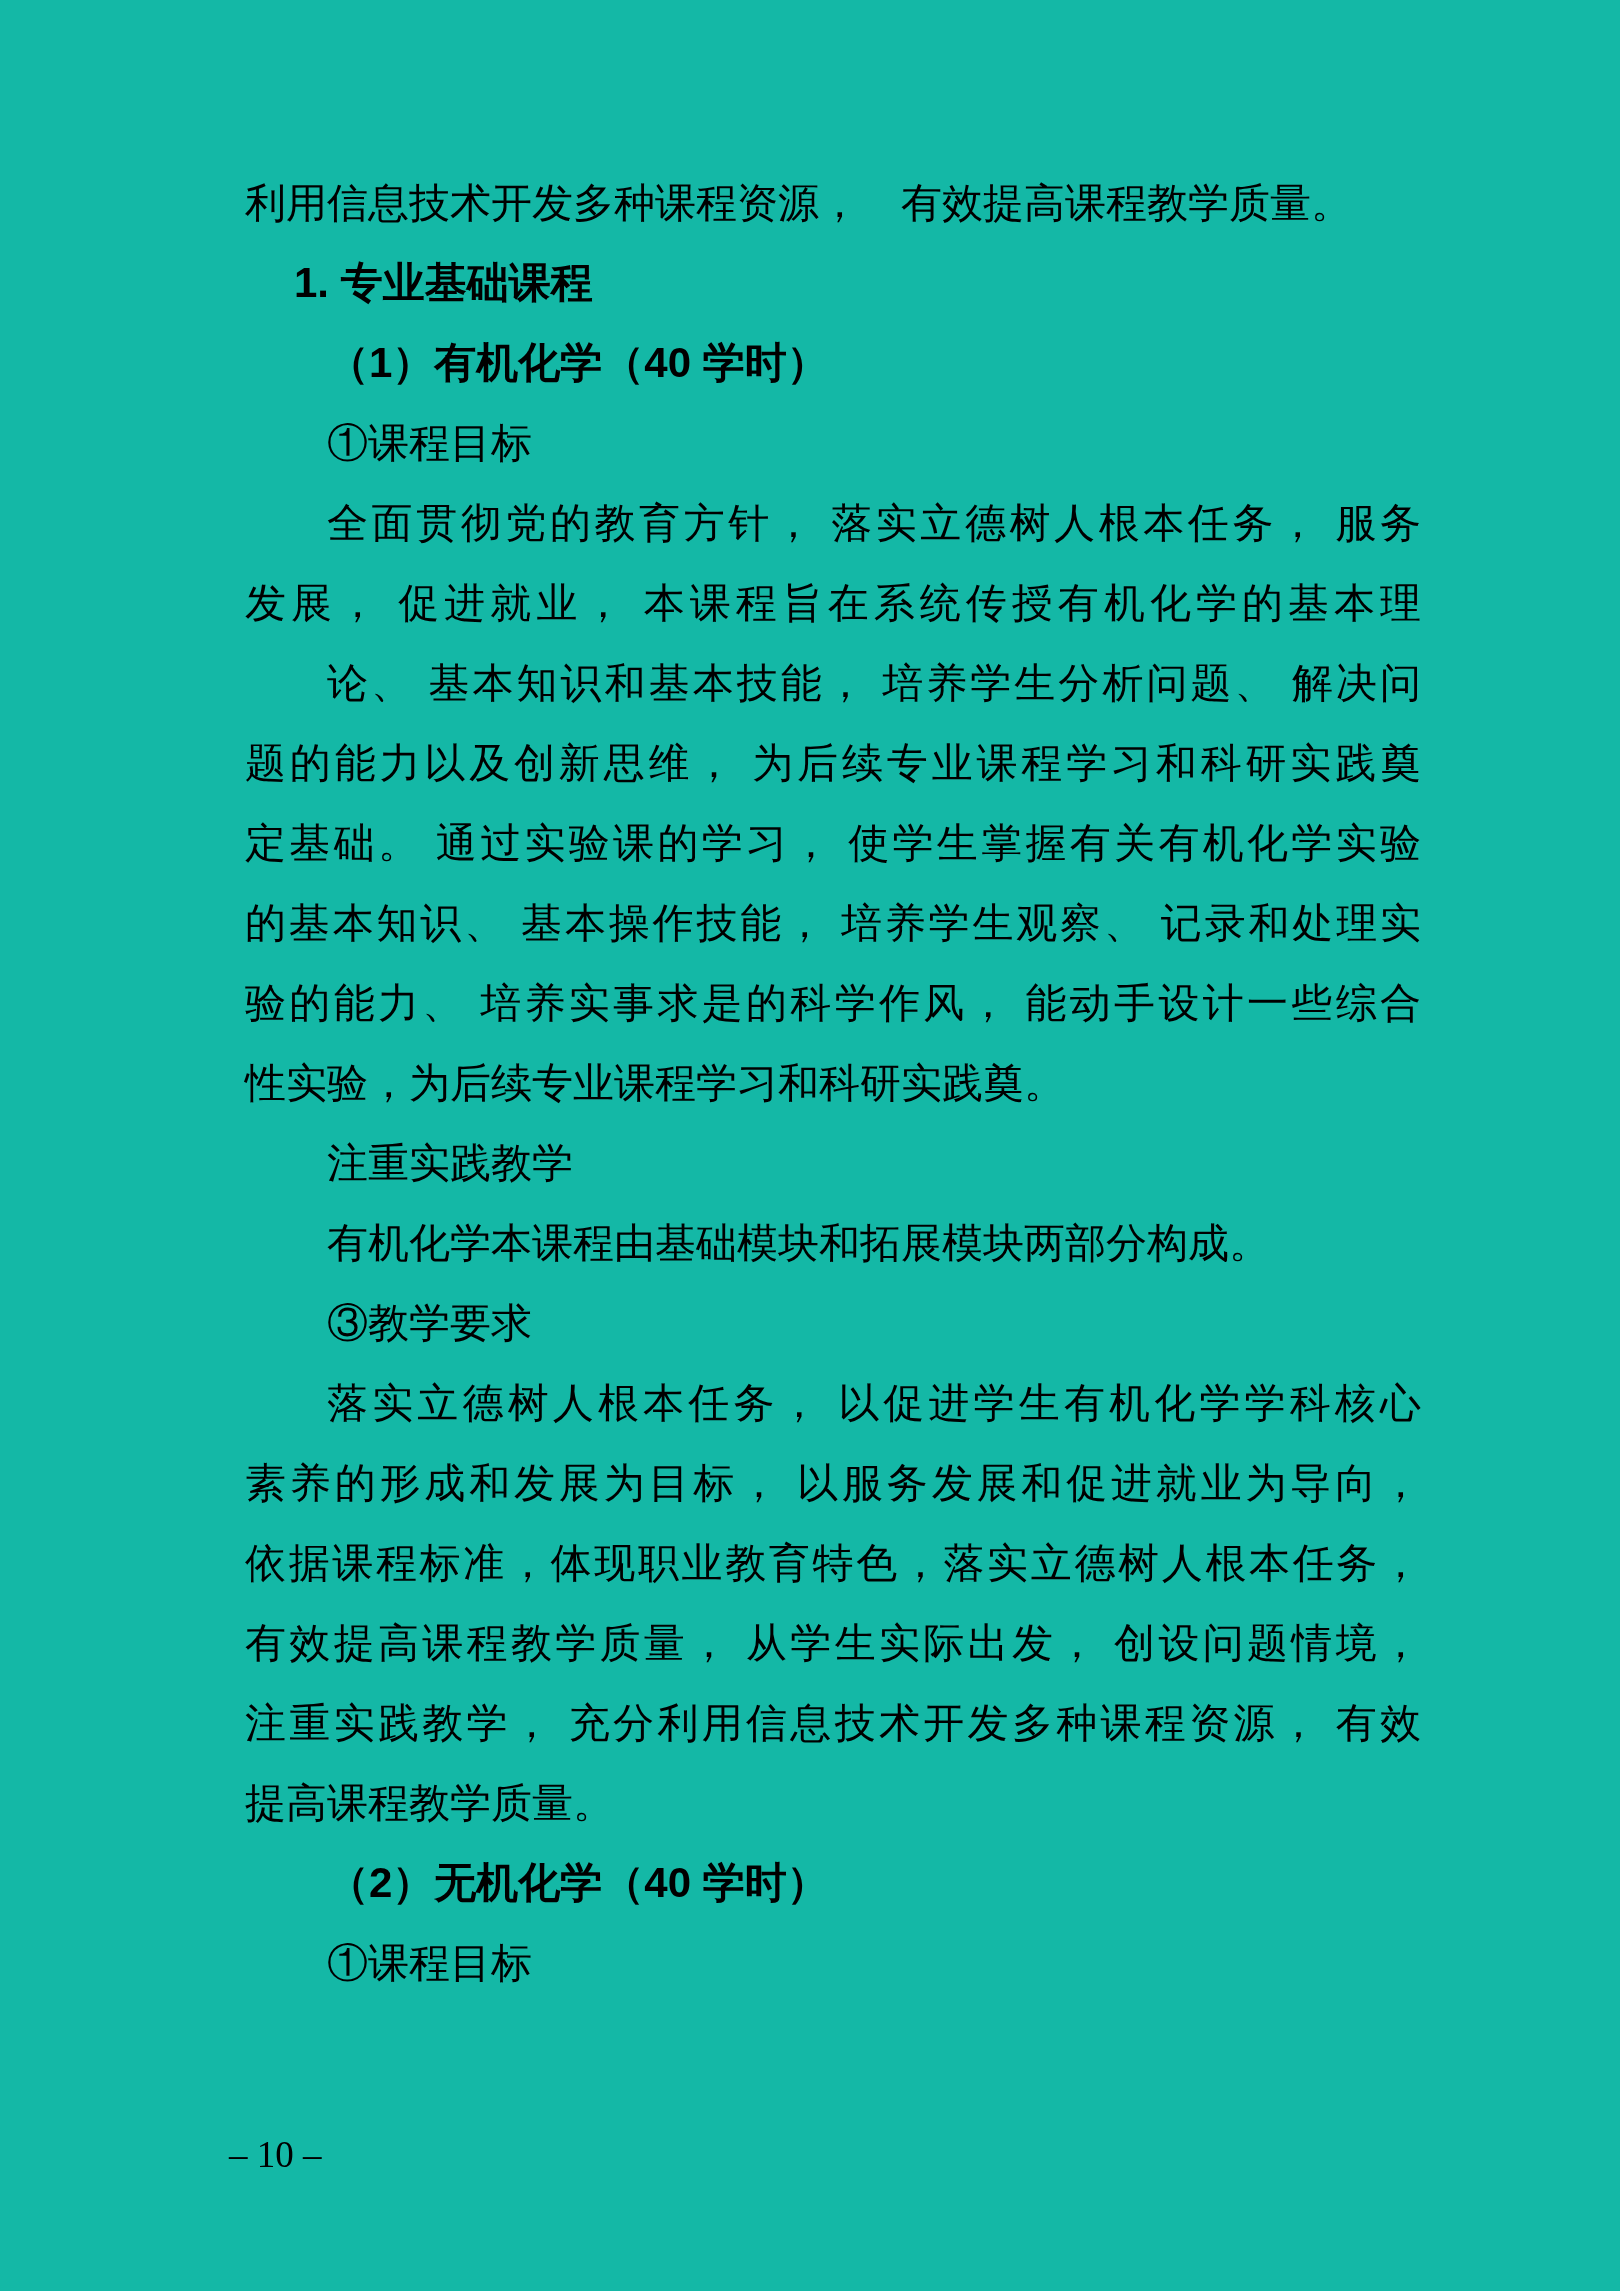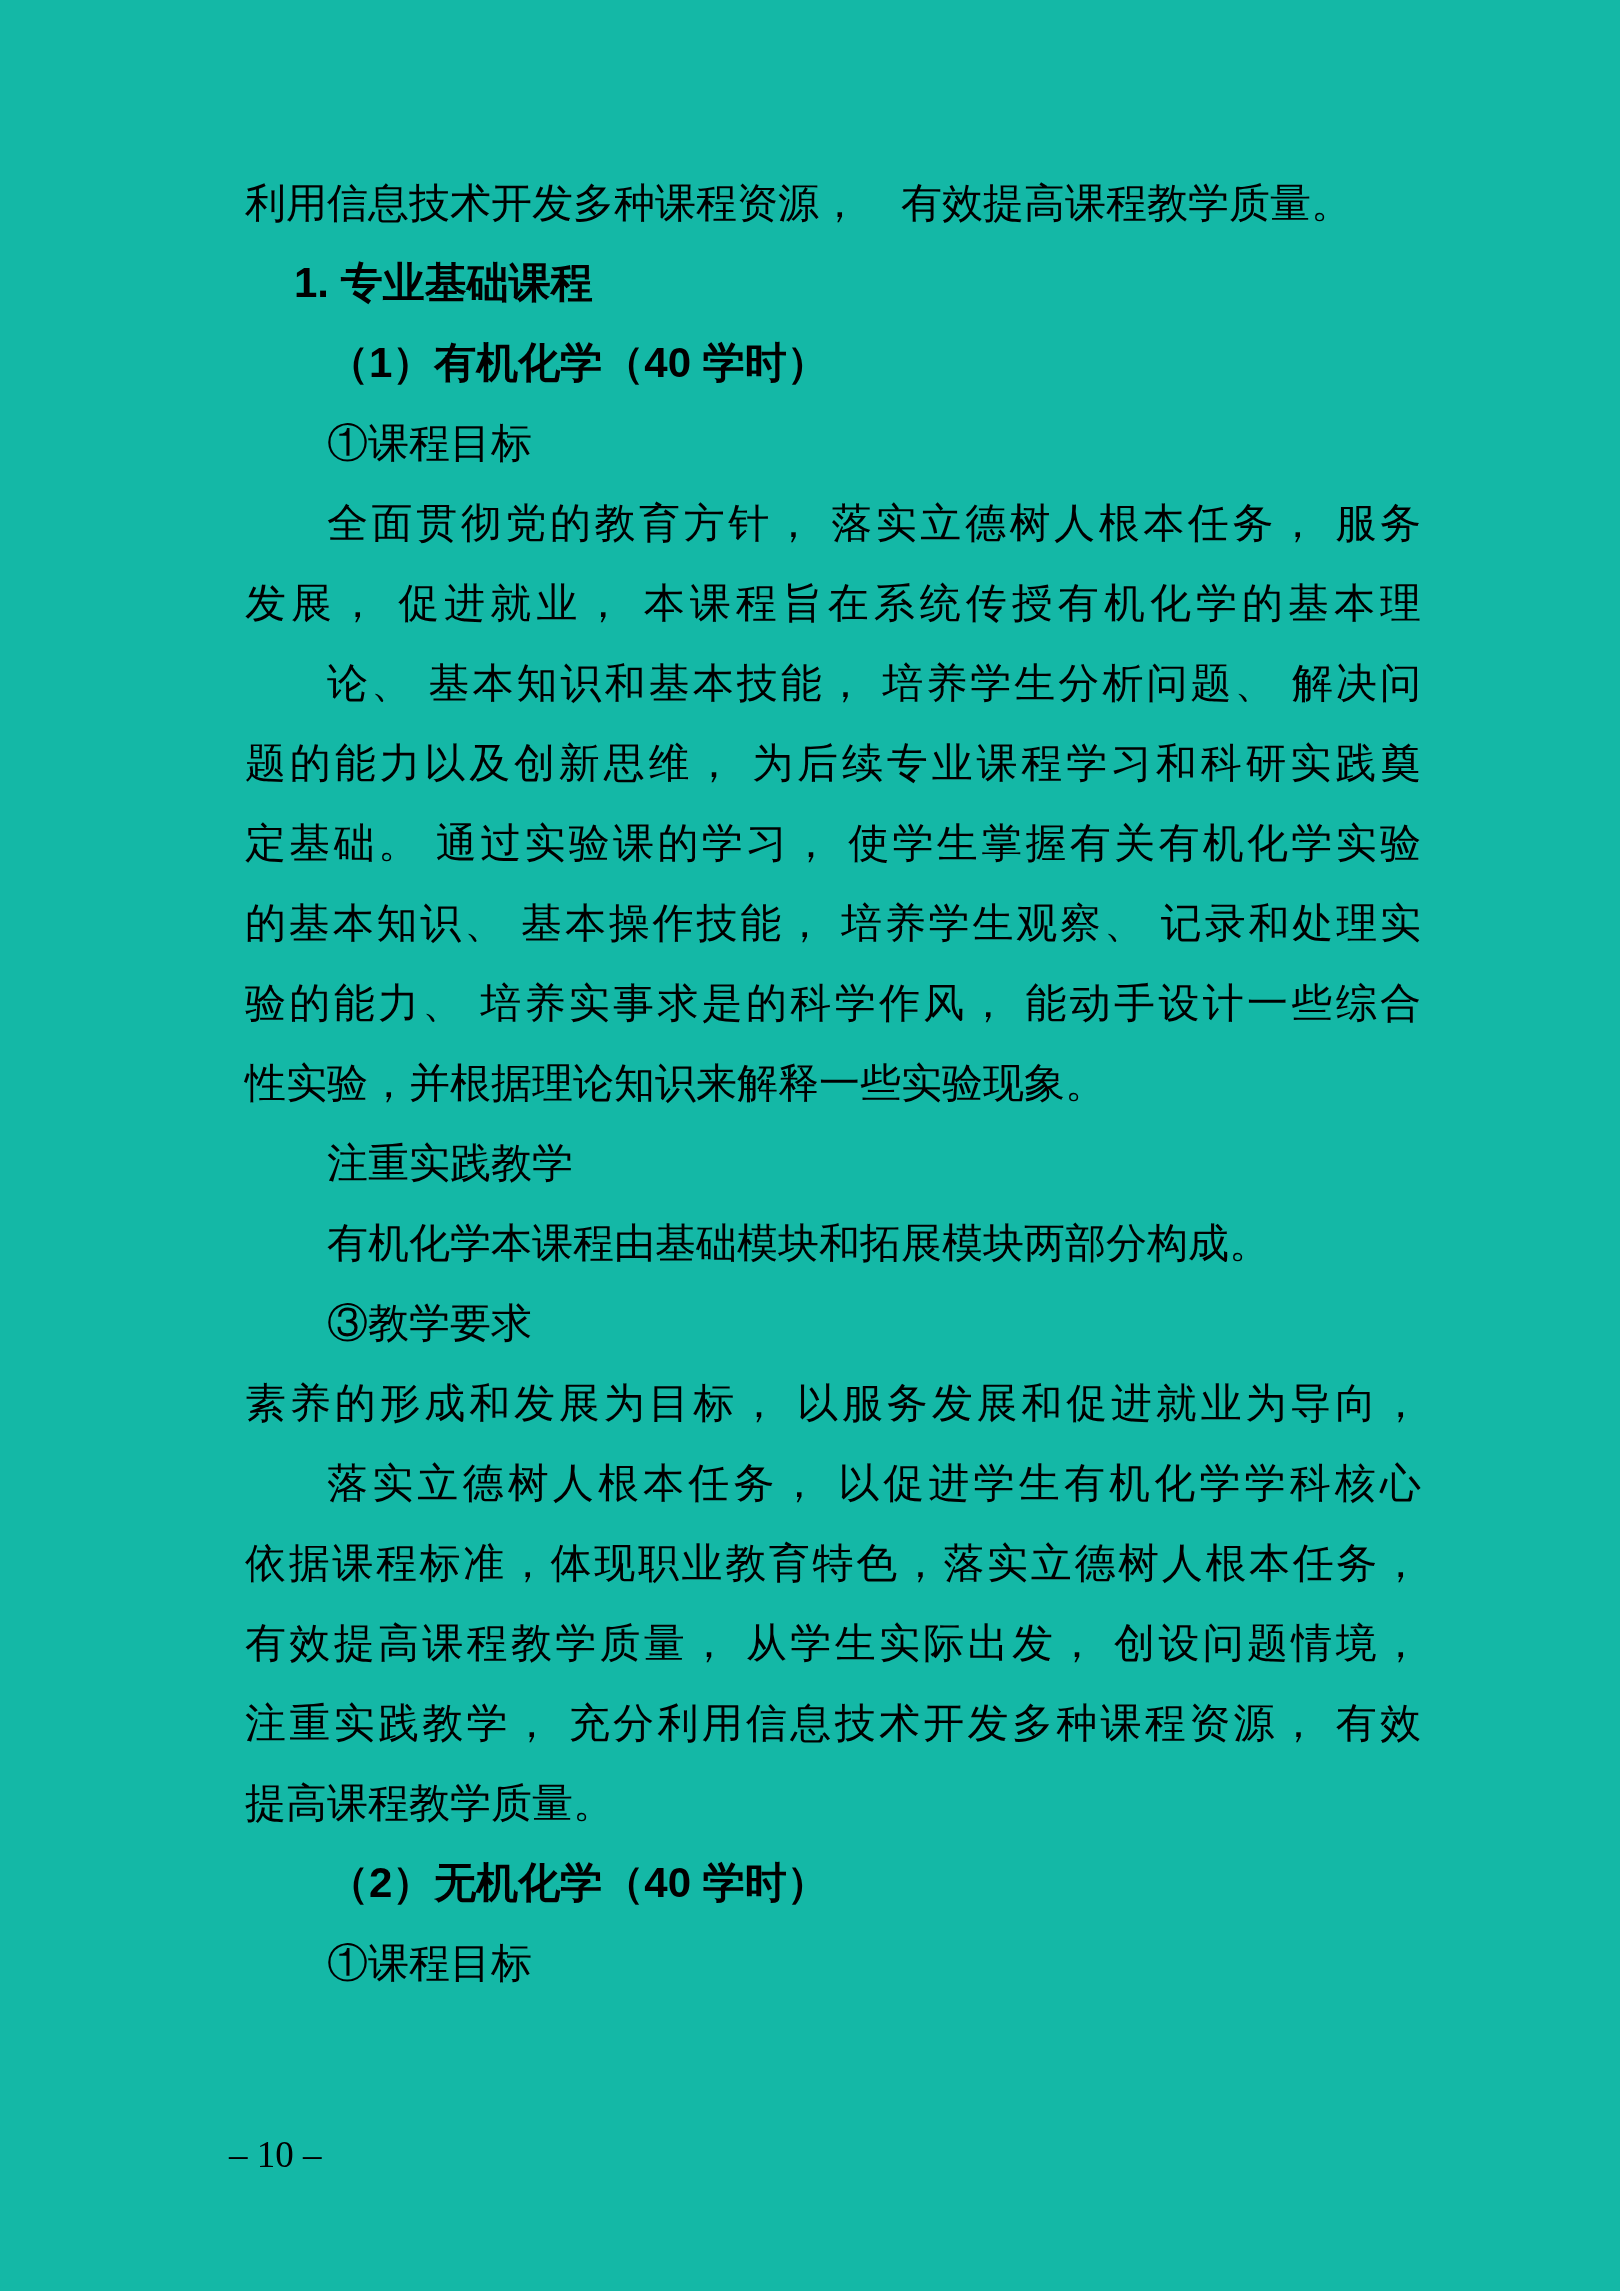--- a/index.html
+++ b/index.html
@@ -60,26 +60,26 @@
       <div class="line heading" style="text-indent: 49px;">1. 专业基础课程</div>
       <div class="line heading" style="text-indent: 82px;">（1）有机化学（40 学时）</div>
       <div class="line" style="text-indent: 82px;">①课程目标</div>
       <div class="line justify" style="text-indent: 82px;">全面贯彻党的教育方针， 落实立德树人根本任务， 服务</div>
       <div class="line justify" style="text-indent: 0px;">发展， 促进就业， 本课程旨在系统传授有机化学的基本理</div>
       <div class="line justify" style="text-indent: 82px;">论、 基本知识和基本技能， 培养学生分析问题、 解决问</div>
       <div class="line justify" style="text-indent: 0px;">题的能力以及创新思维， 为后续专业课程学习和科研实践奠</div>
       <div class="line justify" style="text-indent: 0px;">定基础。 通过实验课的学习， 使学生掌握有关有机化学实验</div>
       <div class="line justify" style="text-indent: 0px;">的基本知识、 基本操作技能， 培养学生观察、 记录和处理实</div>
       <div class="line justify" style="text-indent: 0px;">验的能力、 培养实事求是的科学作风， 能动手设计一些综合</div>
-      <div class="line" style="text-indent: 0px;">性实验，并根据理论知识来解释一些实验现象。</div>
+      <div class="line" style="text-indent: 0px;">性实验，为后续专业课程学习和科研实践奠。</div>
       <div class="line" style="text-indent: 82px;">注重实践教学</div>
       <div class="line" style="text-indent: 82px;">有机化学本课程由基础模块和拓展模块两部分构成。</div>
       <div class="line" style="text-indent: 82px;">③教学要求</div>
+      <div class="line justify" style="text-indent: 82px;">落实立德树人根本任务， 以促进学生有机化学学科核心</div>
       <div class="line justify" style="text-indent: 0px;">素养的形成和发展为目标， 以服务发展和促进就业为导向，</div>
-      <div class="line justify" style="text-indent: 82px;">落实立德树人根本任务， 以促进学生有机化学学科核心</div>
       <div class="line justify" style="text-indent: 0px;">依据课程标准，体现职业教育特色，落实立德树人根本任务，</div>
       <div class="line justify" style="text-indent: 0px;">有效提高课程教学质量， 从学生实际出发， 创设问题情境，</div>
       <div class="line justify" style="text-indent: 0px;">注重实践教学， 充分利用信息技术开发多种课程资源， 有效</div>
       <div class="line" style="text-indent: 0px;">提高课程教学质量。</div>
       <div class="line heading" style="text-indent: 82px;">（2）无机化学（40 学时）</div>
       <div class="line" style="text-indent: 82px;">①课程目标</div>
     </div>
   <div class="page-number">– 10 –</div>
 </div>
 

